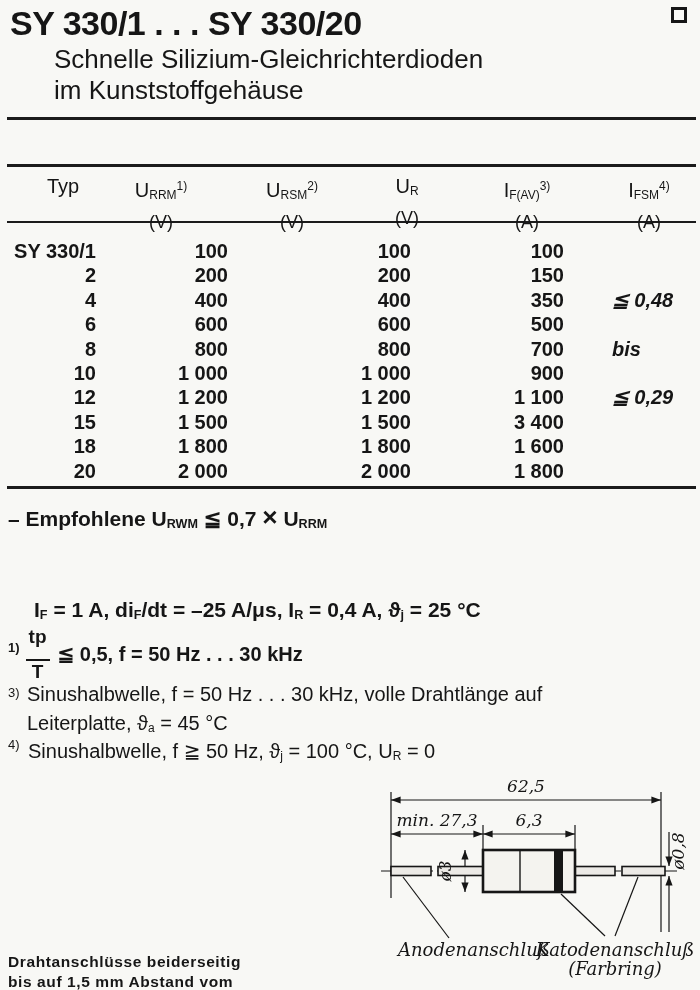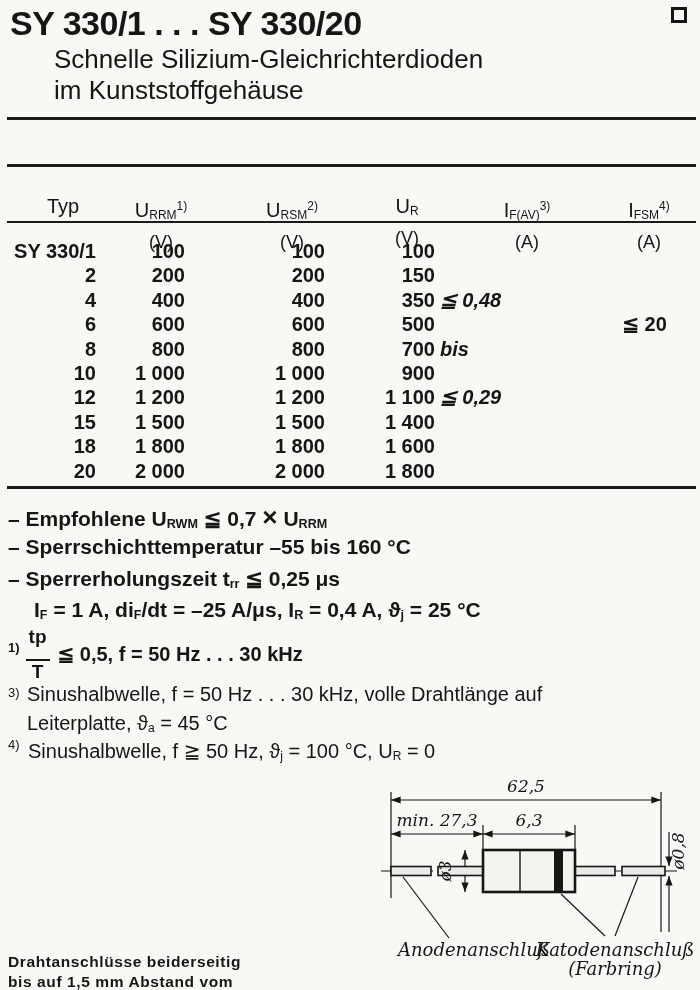--- a/index.html
+++ b/index.html
@@ -11,28 +11,28 @@
   }
   .title{position:absolute;left:10px;top:4px;font-size:34px;font-weight:700;letter-spacing:-0.5px;}
   .corner-square{position:absolute;left:671px;top:7px;width:16px;height:16px;border:3px solid #161616;background:transparent;}
   .subtitle{position:absolute;left:10px;top:44px;font-size:26px;line-height:31px;font-weight:400;margin-left:44px;}
   .rule{position:absolute;left:7px;width:689px;background:#1b1b1b;}
   .rule1{top:117px;height:3px;}
   .rule-ttop{top:164px;height:3px;}
   .rule-tsep{top:221px;height:2px;}
   .rule-tbot{top:486px;height:3px;}
 
-  .hcell{position:absolute;top:174px;transform:translateX(-50%);text-align:center;font-size:20px;line-height:24px;margin-top:20px;}
+  .hcell{position:absolute;top:174px;transform:translateX(-50%);text-align:center;font-size:20px;line-height:24px;}
   .hunit{font-size:18px;margin-top:3px;}
   .sb{font-size:0.60em;vertical-align:-0.18em;}
   .sp{font-size:0.60em;vertical-align:0.55em;}
   .bx{font-size:1.25em;}
 
   .tbody{position:absolute;left:0;top:239px;width:700px;font-weight:700;font-size:20px;}
-  .trow{display:flex;height:24.4px;line-height:24.4px;}
+  .trow{display:flex;height:24.4px;line-height:24.4px;gap:43px;}
   .c{flex:none;white-space:pre;}
   .c1{width:110px;text-align:right;padding-right:14px;}
   .c2{width:85px;text-align:right;padding-right:10px;}
   .c3{width:140px;text-align:right;padding-right:10px;}
   .c4{width:105px;text-align:right;padding-right:5px;}
   .c5{width:150px;font-style:italic;}
   .c6{width:107px;text-align:center;padding-left:2px;}
 
   .note{position:absolute;left:8px;font-size:21px;font-weight:700;white-space:nowrap;}
   .n1{top:502px;} .n2{top:535px;} .n3{top:567px;} .n4{top:598px;left:34px;}
@@ -153,21 +153,21 @@
       <div class="c c2">1 200</div>
       <div class="c c3">1 200</div>
       <div class="c c4">1 100</div>
       <div class="c c5">≦ 0,29</div>
       <div class="c c6"></div>
     </div>
     <div class="trow">
       <div class="c c1">15</div>
       <div class="c c2">1 500</div>
       <div class="c c3">1 500</div>
-      <div class="c c4">1 400</div>
+      <div class="c c4">3 400</div>
       <div class="c c5"></div>
       <div class="c c6"></div>
     </div>
     <div class="trow">
       <div class="c c1">18</div>
       <div class="c c2">1 800</div>
       <div class="c c3">1 800</div>
       <div class="c c4">1 600</div>
       <div class="c c5"></div>
       <div class="c c6"></div>
@@ -176,22 +176,20 @@
       <div class="c c1">20</div>
       <div class="c c2">2 000</div>
       <div class="c c3">2 000</div>
       <div class="c c4">1 800</div>
       <div class="c c5"></div>
       <div class="c c6"></div>
     </div>
   </div>
 
   <div class="note n1"><span>– Empfohlene U</span><span class="sb">RWM</span><span> ≦ 0,7 </span><span class="bx">×</span><span> U</span><span class="sb">RRM</span></div>
-  <div class="note n2"><span>– Sperrschichttemperatur –55 bis 160 °C</span></div>
-  <div class="note n3"><span>– Sperrerholungszeit t</span><span class="sb">rr</span><span> ≦ 0,25 μs</span></div>
   <div class="note n4"><span>I</span><span class="sb">F</span><span> = 1 A, di</span><span class="sb">F</span><span>/dt = –25 A/μs, I</span><span class="sb">R</span><span> = 0,4 A, ϑ</span><span class="sb">j</span><span> = 25 °C</span></div>
 
   <div class="fnote f1">
     <span class="mark">1)</span>
     <span class="frac">
       <span class="num">tp</span>
       <span class="den">T</span>
     </span>
     <span>≦ 0,5, f = 50 Hz . . . 30 kHz</span>
   </div>

